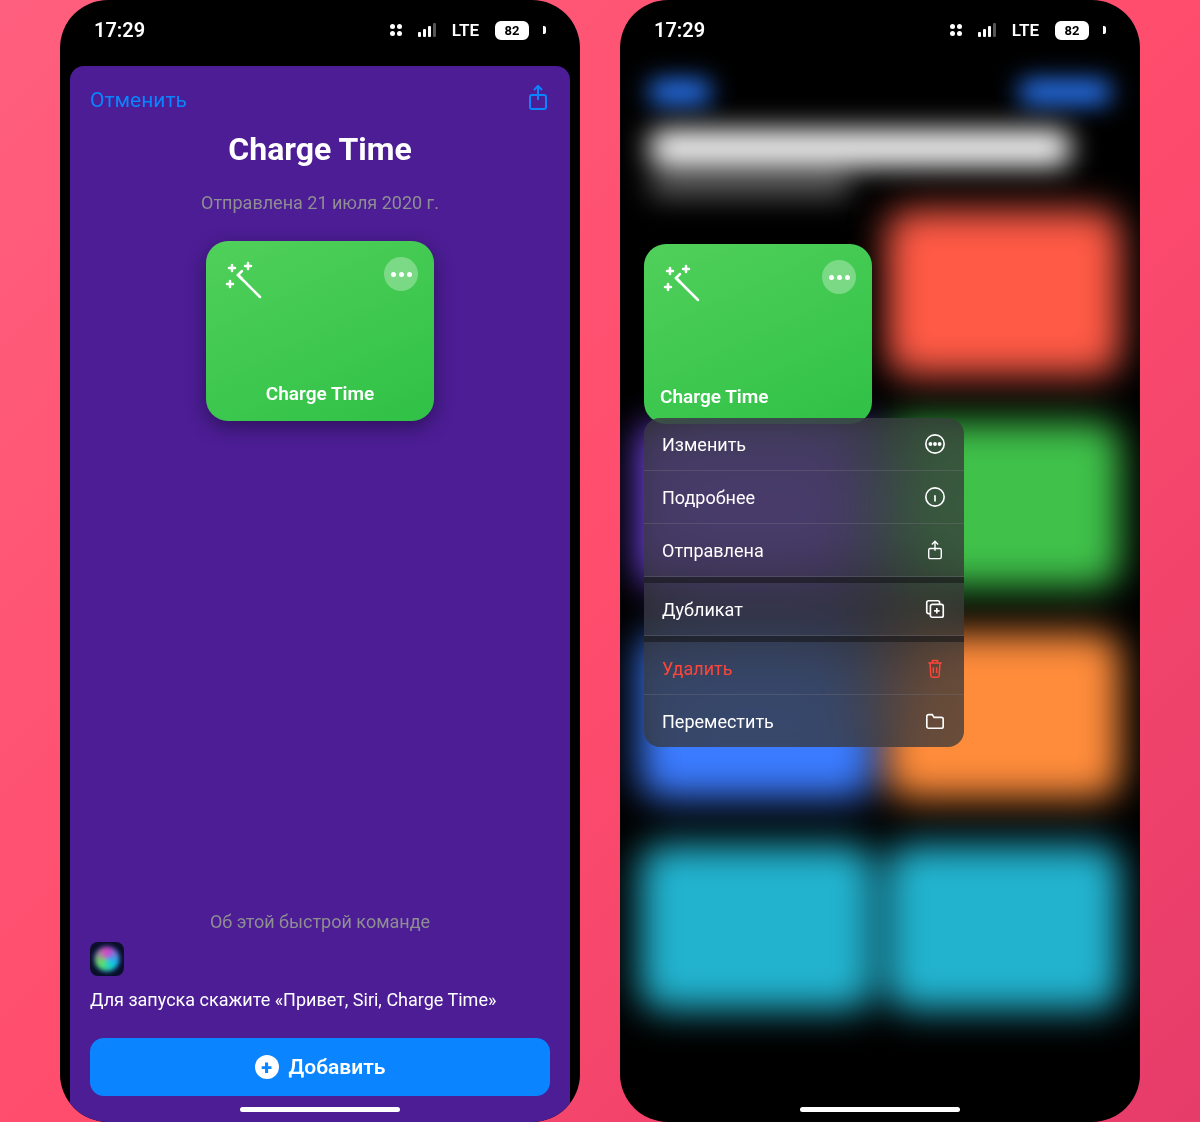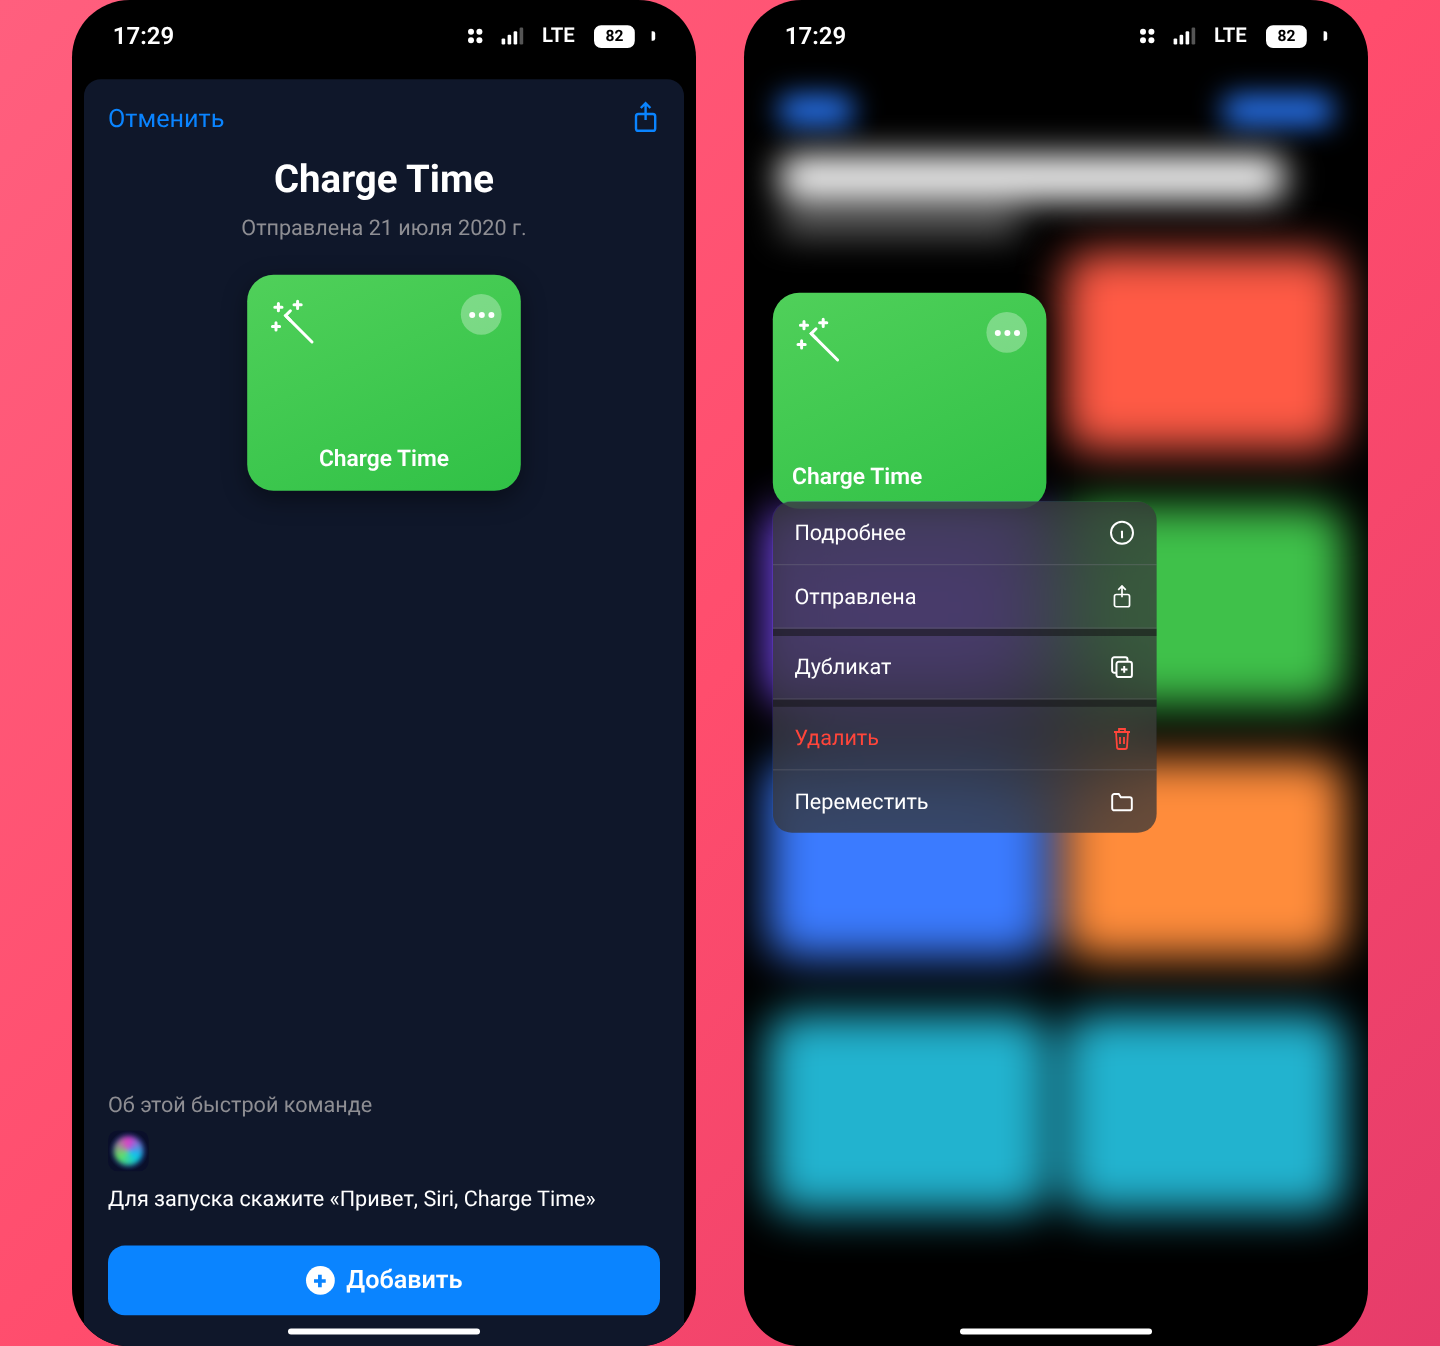--- a/index.html
+++ b/index.html
@@ -54,21 +54,21 @@
     font-weight: 700;
     line-height: 1;
     color: #000;
     background: #fff;
     min-width: 34px;
     justify-content: center;
   }
   .battery-tip { width: 3px; height: 8px; background: #fff; border-radius: 0 2px 2px 0; margin-left: -2px; display:inline-block;}
   
   .sheet {
-    background: #0f172a;
+    background: #4c1d95;
     border-radius: 14px 14px 0 0;
     position: absolute;
     top: 66px;
     left: 10px;
     right: 10px;
     bottom: 0;
     display: flex;
     flex-direction: column;
   }
   .sheet-header {
@@ -77,21 +77,21 @@
     align-items: center;
     padding: 18px 20px 10px 20px;
   }
   .cancel { color: #0a84ff; font-size: 21px; }
   .share-icon { color: #0a84ff; }
   .sheet-body {
     text-align: center;
     padding: 4px 20px 0 20px;
   }
   .sheet-title { font-size: 32px; font-weight: 700; color: #fff; }
-  .sheet-sub { color: #8e8e93; font-size: 18px; margin-top: 12px; }
+  .sheet-sub { color: #8e8e93; font-size: 18px; margin-top: 24px; }
   
   .tile {
     width: 228px;
     height: 180px;
     background: linear-gradient(155deg, #50d05a 0%, #30c146 100%);
     border-radius: 22px;
     margin: 28px auto 0 auto;
     position: relative;
     padding: 16px;
     color: #fff;
@@ -110,21 +110,21 @@
   }
   .tile-more span { width: 5px; height: 5px; background: #fff; border-radius: 50%; }
   .tile-label { font-size: 19px; font-weight: 600; }
   
   .wand { position: relative; width: 40px; height: 40px; }
   
   .sheet-footer {
     margin-top: auto;
     padding: 0 20px 26px 20px;
   }
-  .about-label { color: #8e8e93; font-size: 18px; margin-bottom: 10px; }
+  .about-label { color: #8e8e93; font-size: 18px; margin-bottom: 10px; text-align: center; }
   .about-row { display: flex; gap: 12px; align-items: flex-start; margin-bottom: 26px; flex-direction: column; }
   .siri-icon {
     width: 34px; height: 34px; border-radius: 8px;
     background: radial-gradient(circle at 50% 50%, #6c4bff 0%, #1b2a6b 40%, #0a0f2a 70%);
     position: relative;
     flex-shrink: 0;
     overflow: hidden;
   }
   .siri-icon::after{
     content:"";position:absolute;inset:5px;border-radius:50%;
@@ -360,20 +360,31 @@
             <span></span>
             <span></span>
             <span></span>
           </span>
       </div>
       <div class="tile-label">Charge Time</div>
     </div>
 
     <div class="ctxmenu" id="ctxmenu">
         <div class="ctxitem">
+          <span>Изменить</span>
+          <span class="ctxicon">
+            <svg width="22" height="22" viewBox="0 0 24 24" fill="none" stroke-width="1.8">
+              <circle cx="12" cy="12" r="10"></circle>
+              <circle cx="7" cy="12" r="1.2" fill="#fff"></circle>
+              <circle cx="12" cy="12" r="1.2" fill="#fff"></circle>
+              <circle cx="17" cy="12" r="1.2" fill="#fff"></circle>
+            </svg>
+          </span>
+        </div>
+        <div class="ctxitem">
           <span>Подробнее</span>
           <span class="ctxicon">
             <svg width="22" height="22" viewBox="0 0 24 24" fill="none" stroke-width="1.8">
               <circle cx="12" cy="12" r="10"></circle>
               <path d="M12 8h.01M11 11h1v5h1"></path>
             </svg>
           </span>
         </div>
         <div class="ctxitem">
           <span>Отправлена</span>

